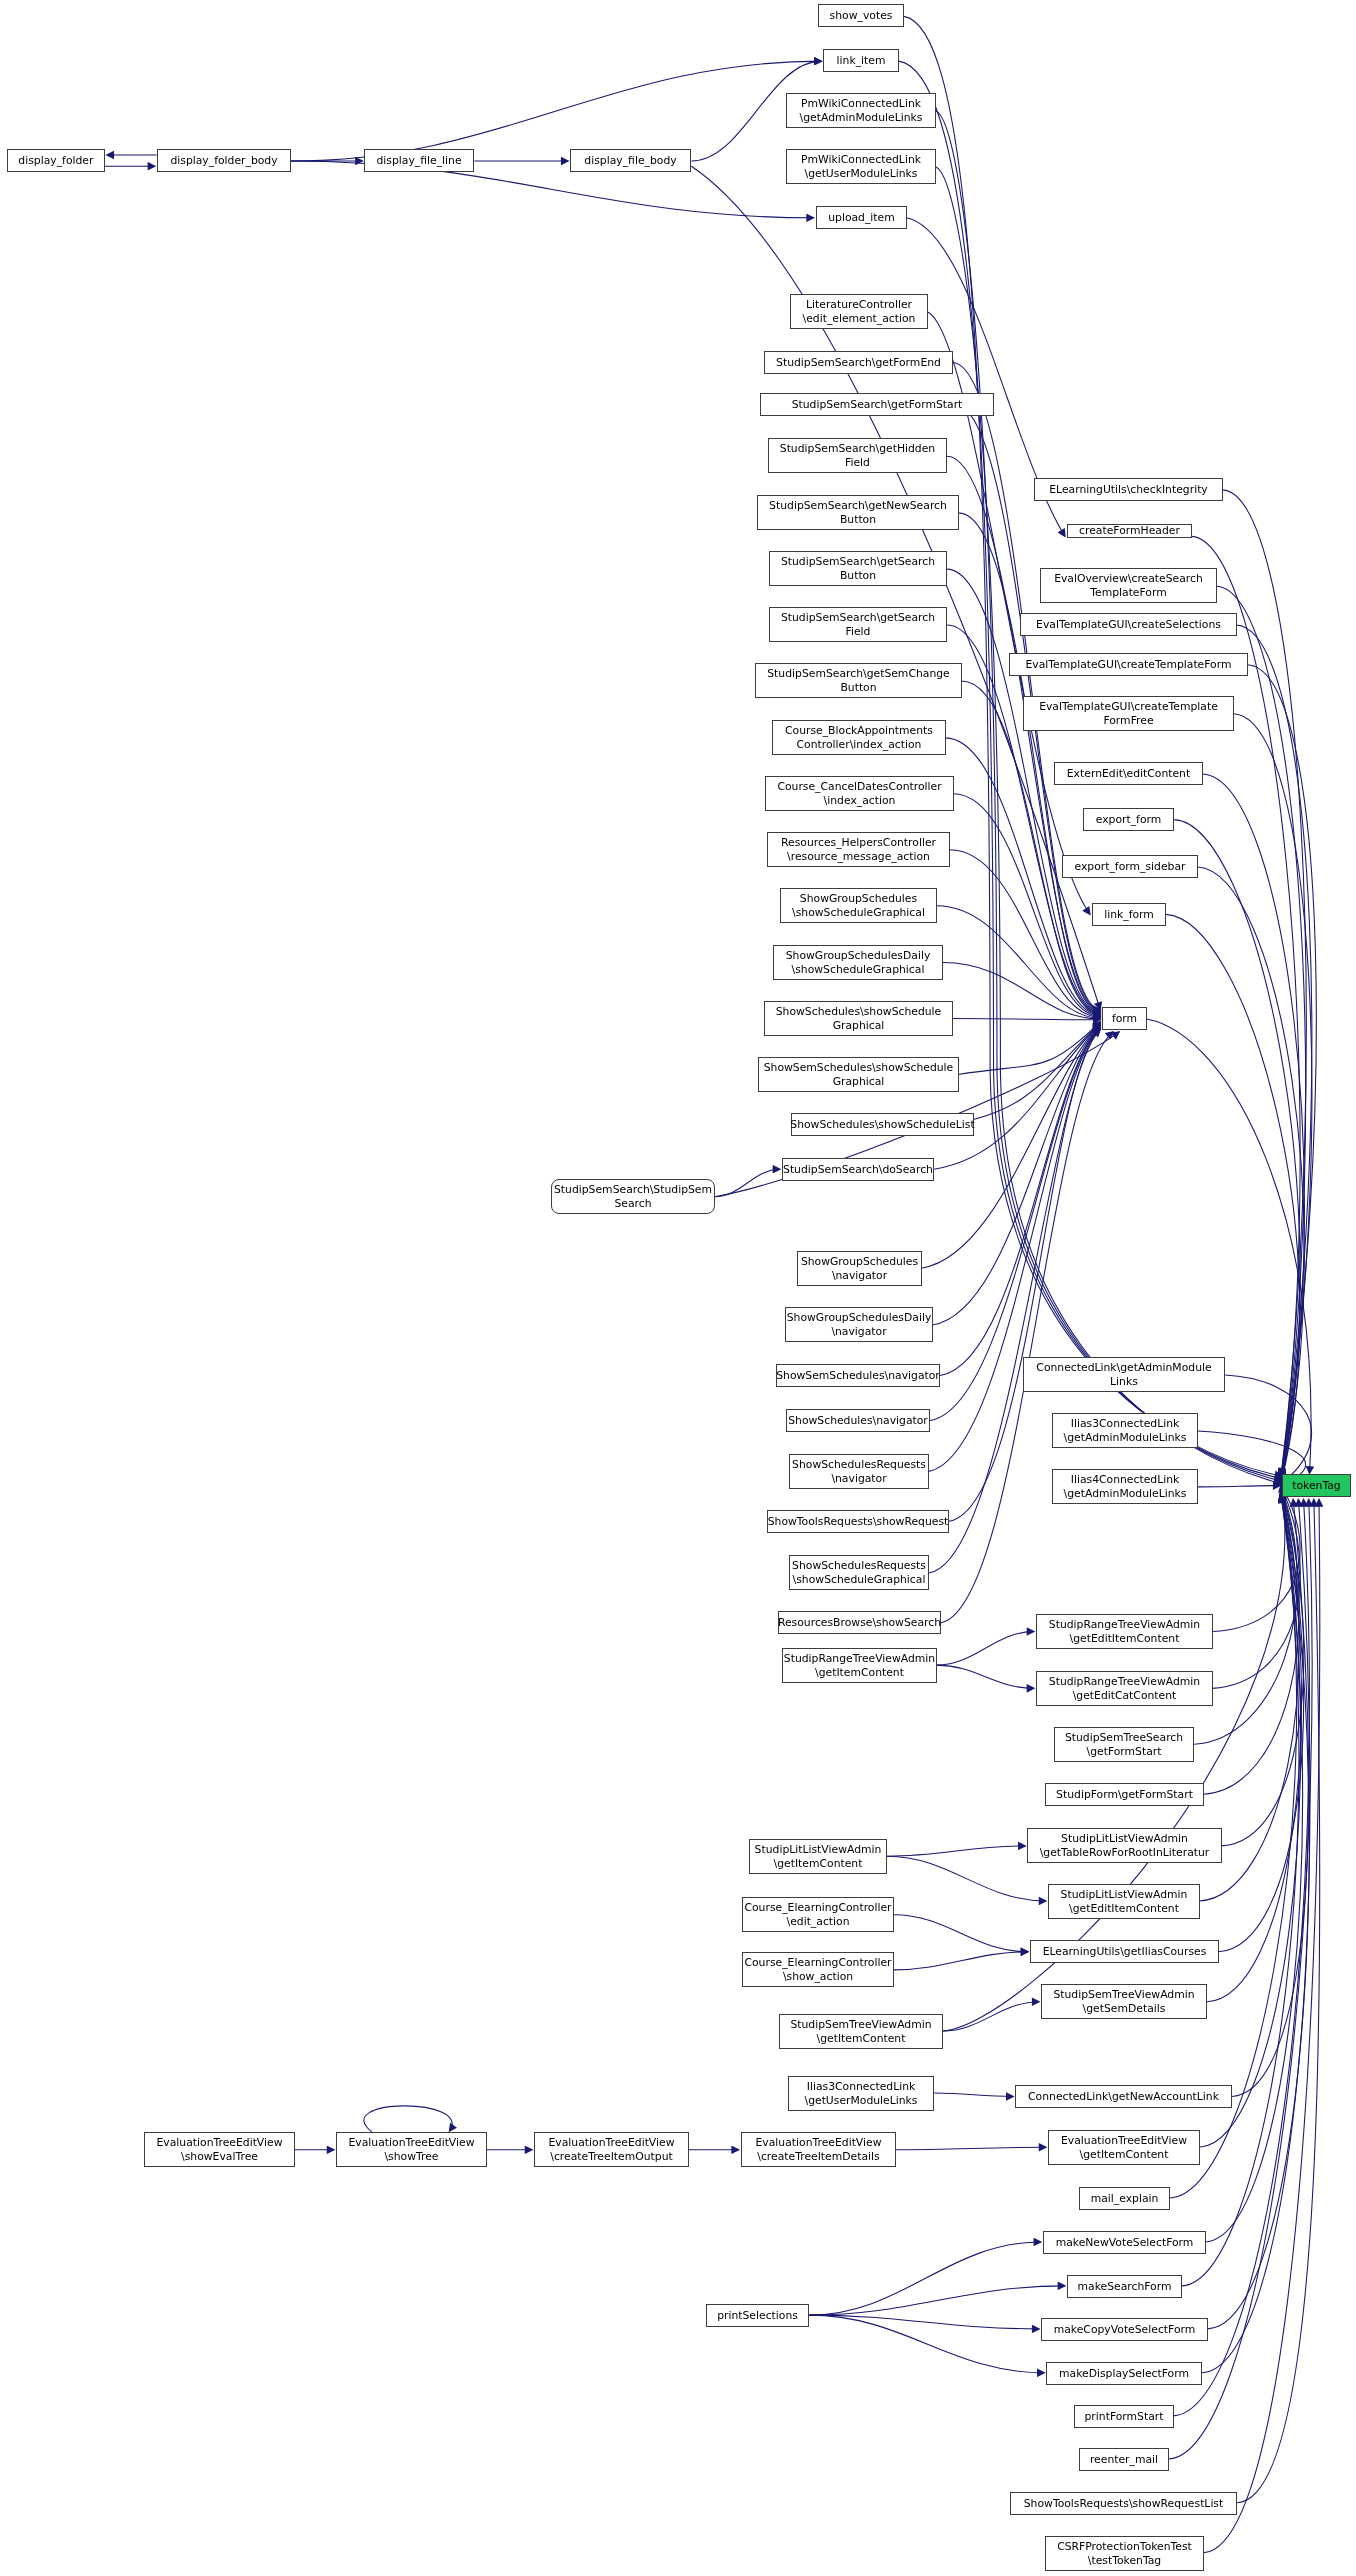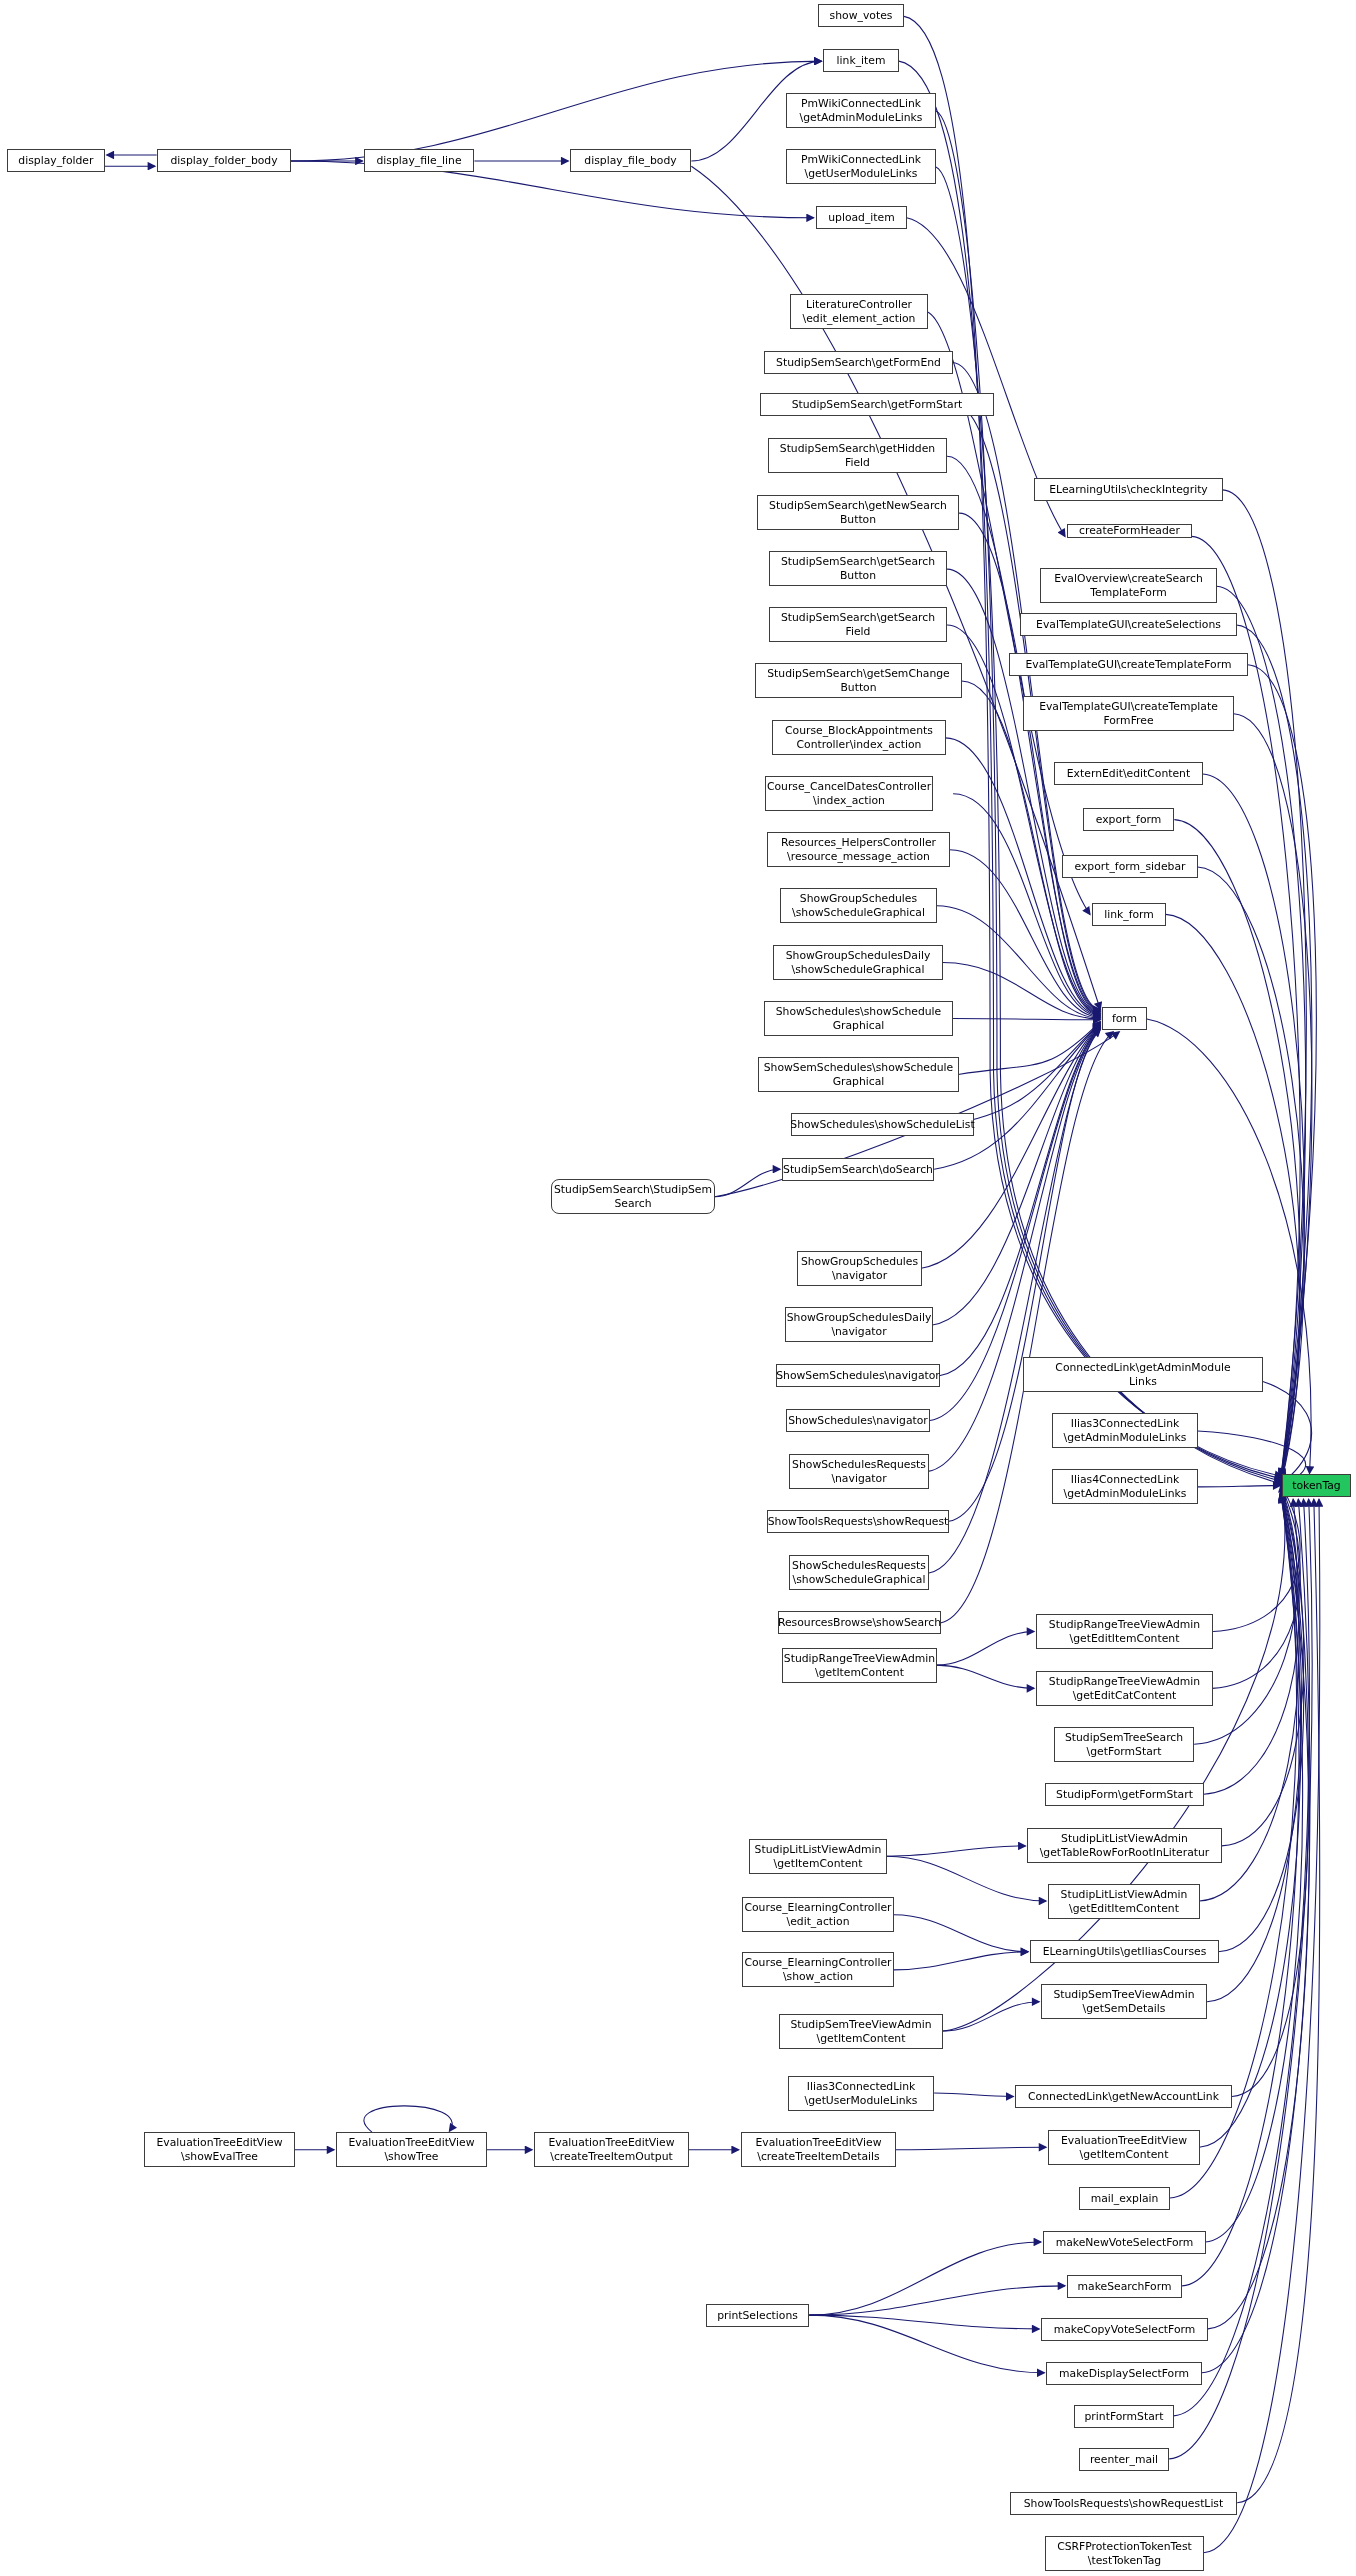--- a/index.html
+++ b/index.html
@@ -137,21 +137,21 @@
       <div class="node" style="left: 757px; top: 495px; width: 202px; height: 35px;">StudipSemSearch\getNewSearch
 Button</div>
       <div class="node" style="left: 769px; top: 551px; width: 178px; height: 35px;">StudipSemSearch\getSearch
 Button</div>
       <div class="node" style="left: 769px; top: 607px; width: 178px; height: 35px;">StudipSemSearch\getSearch
 Field</div>
       <div class="node" style="left: 755px; top: 663px; width: 207px; height: 35px;">StudipSemSearch\getSemChange
 Button</div>
       <div class="node" style="left: 772px; top: 720px; width: 174px; height: 35px;">Course_BlockAppointments
 Controller\index_action</div>
-      <div class="node" style="left: 765px; top: 776px; width: 168px; height: 35px;">Course_CancelDatesController
+      <div class="node" style="left: 765px; top: 776px; width: 189px; height: 35px;">Course_CancelDatesController
 \index_action</div>
       <div class="node" style="left: 767px; top: 832px; width: 183px; height: 35px;">Resources_HelpersController
 \resource_message_action</div>
       <div class="node" style="left: 780px; top: 888px; width: 157px; height: 35px;">ShowGroupSchedules
 \showScheduleGraphical</div>
       <div class="node" style="left: 773px; top: 945px; width: 170px; height: 35px;">ShowGroupSchedulesDaily
 \showScheduleGraphical</div>
       <div class="node" style="left: 764px; top: 1001px; width: 189px; height: 35px;">ShowSchedules\showSchedule
 Graphical</div>
       <div class="node" style="left: 758px; top: 1057px; width: 201px; height: 35px;">ShowSemSchedules\showSchedule
@@ -199,21 +199,21 @@
 TemplateForm</div>
       <div class="node" style="left: 1020px; top: 613px; width: 217px; height: 23px;">EvalTemplateGUI\createSelections</div>
       <div class="node" style="left: 1009px; top: 653px; width: 239px; height: 23px;">EvalTemplateGUI\createTemplateForm</div>
       <div class="node" style="left: 1023px; top: 696px; width: 211px; height: 35px;">EvalTemplateGUI\createTemplate
 FormFree</div>
       <div class="node" style="left: 1054px; top: 762px; width: 149px; height: 23px;">ExternEdit\editContent</div>
       <div class="node" style="left: 1083px; top: 808px; width: 91px; height: 23px;">export_form</div>
       <div class="node" style="left: 1062px; top: 855px; width: 136px; height: 23px;">export_form_sidebar</div>
       <div class="node" style="left: 1092px; top: 903px; width: 74px; height: 23px;">link_form</div>
       <div class="node" style="left: 1102px; top: 1007px; width: 45px; height: 23px;">form</div>
-      <div class="node" style="left: 1023px; top: 1357px; width: 240px; height: 35px;">ConnectedLink\getAdminModule
+      <div class="node" style="left: 1023px; top: 1357px; width: 202px; height: 35px;">ConnectedLink\getAdminModule
 Links</div>
       <div class="node" style="left: 1052px; top: 1413px; width: 146px; height: 35px;">Ilias3ConnectedLink
 \getAdminModuleLinks</div>
       <div class="node" style="left: 1052px; top: 1469px; width: 146px; height: 35px;">Ilias4ConnectedLink
 \getAdminModuleLinks</div>
       <div class="node target" style="left: 1282px; top: 1474px; width: 69px; height: 23px;">tokenTag</div>
       <div class="node" style="left: 1036px; top: 1614px; width: 177px; height: 35px;">StudipRangeTreeViewAdmin
 \getEditItemContent</div>
       <div class="node" style="left: 1036px; top: 1671px; width: 177px; height: 35px;">StudipRangeTreeViewAdmin
 \getEditCatContent</div>

